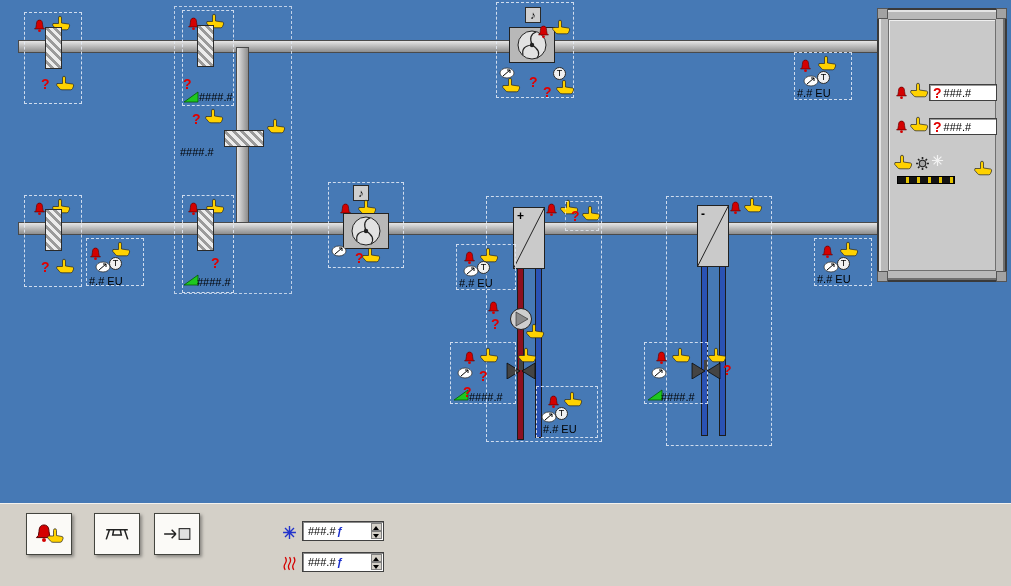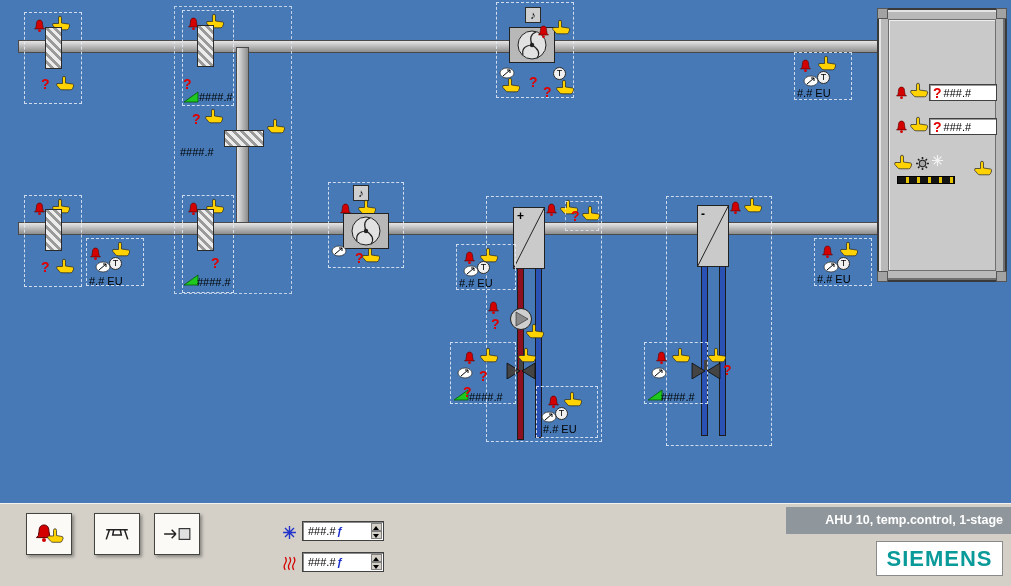--- a/index.html
+++ b/index.html
@@ -496,18 +496,14 @@
     <div class="field" style="left:302px;top:48px">
       <span class="fv">###.#</span>
       <span class="ff">ƒ</span>
       <div class="spin">
         <div class="up"></div>
         <div class="dn"></div>
       </div>
     </div>
   </div>
 
-  <div id="titlestrip">AHU 10, temp.control, 1-stage</div>
-  <div id="siemensbox">
-    <span>SIEMENS</span>
-  </div>
 
 </div>
 
 </body></html>

